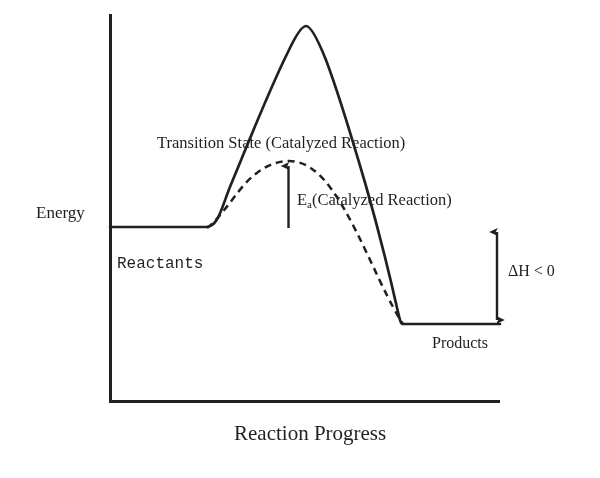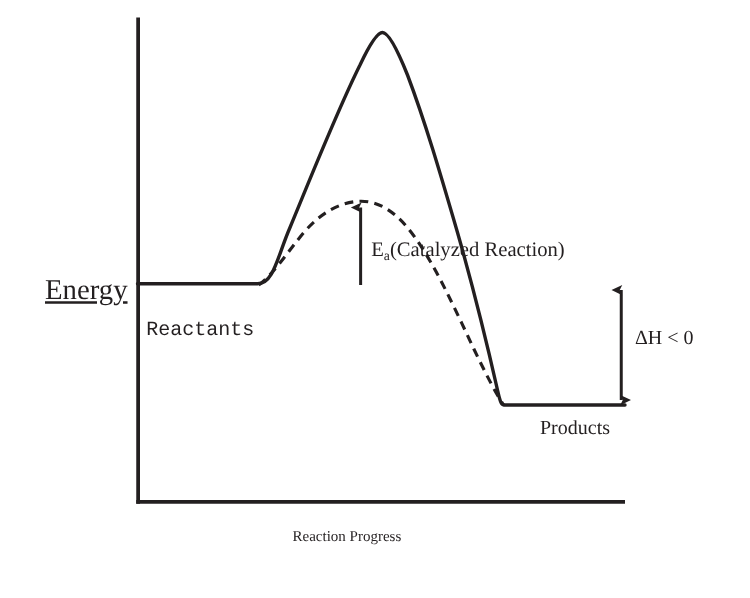--- a/index.html
+++ b/index.html
@@ -25,23 +25,22 @@
     height: 478px;
   }
   .lbl {
     position: absolute;
     white-space: nowrap;
     color: #231f20;
     line-height: 1;
   }
   #label-energy {
     left: 36px;
-    top: 220px;
-    font-size: 23px;
-    text-decoration: underline;
+    top: 204px;
+    font-size: 17px;
   }
   #label-reactants {
     left: 117px;
     top: 256px;
     font-size: 16px;
     font-family: Liberation Mono, monospace;
   }
   #label-products {
     left: 420px;
     top: 335px;
@@ -64,21 +63,21 @@
   }
   #label-delta-h {
     left: 508px;
     top: 263px;
     font-size: 16px;
     text-align: right;
   }
   #label-xaxis {
     left: 234px;
     top: 423px;
-    font-size: 12px;
+    font-size: 21px;
   }
 </style>
 </head>
 <body>
 
 <div id="canvas">
 
   <svg id="plot-svg" viewBox="0 0 600 478">
     <defs>
       <marker id="arrow-up" markerWidth="10" markerHeight="10" refX="5" refY="8.4" orient="auto" markerUnits="userSpaceOnUse">
@@ -114,20 +113,21 @@
 
     <line x1="497" y1="232" x2="497" y2="320" stroke="#231f20" stroke-width="2.4" marker-start="url(#arrow-down)" marker-end="url(#arrow-up)" transform="rotate(180 497 276)"></line>
   </svg>
 
   <div class="lbl" id="label-energy">Energy</div>
 
   <div class="lbl" id="label-reactants">Reactants</div>
 
   <div class="lbl" id="label-products">Products</div>
 
+  <div class="lbl" id="label-transition-state">Transition State (Catalyzed Reaction)</div>
 
   <div class="lbl" id="label-ea"><span>E</span><span class="sub">a</span><span>(Catalyzed Reaction)</span></div>
 
   <div class="lbl" id="label-delta-h">ΔH &lt; 0</div>
 
   <div class="lbl" id="label-xaxis">Reaction Progress</div>
 
 </div>
 
 </body></html>

